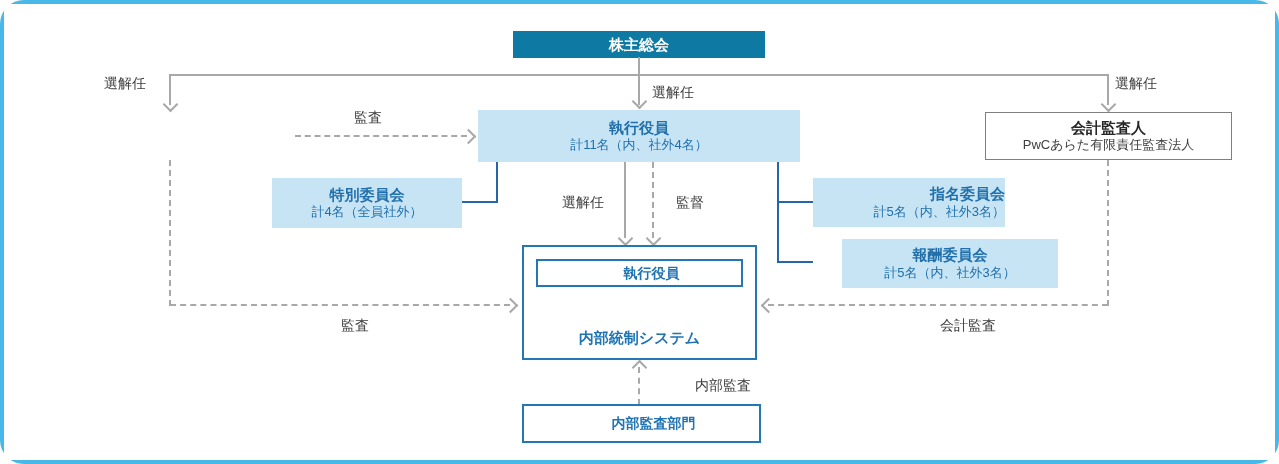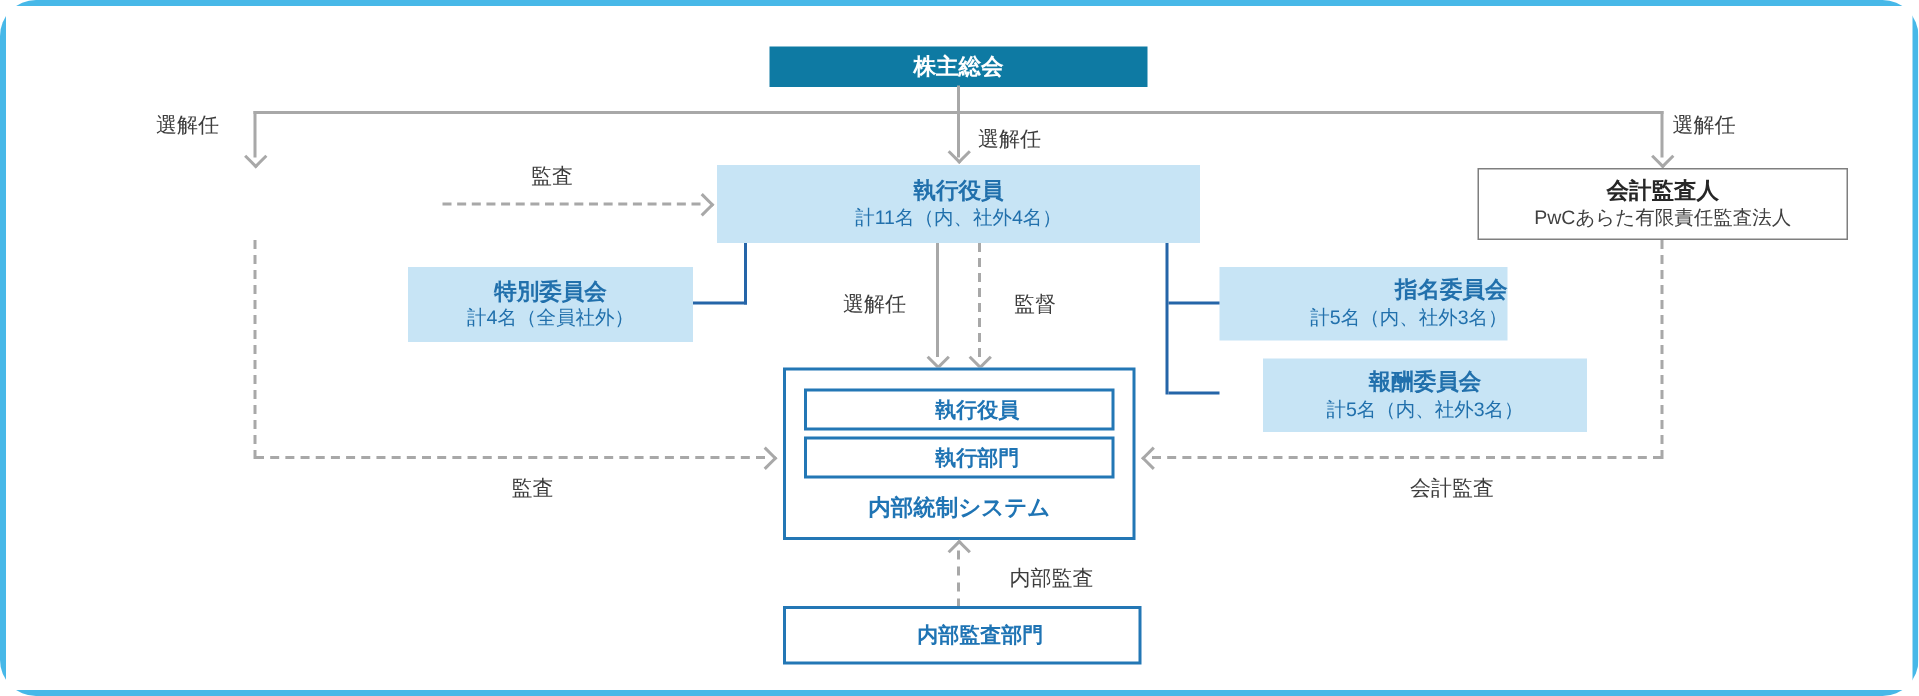--- a/index.html
+++ b/index.html
@@ -104,37 +104,34 @@
   <div class="chev down" style="left:620px;top:233px;"></div>
   <div class="vdash" style="left:652px;top:162px;height:76px;"></div>
   <div class="chev down" style="left:648px;top:233px;"></div>
   <div class="lbl" style="left:548px;top:194px;width:70px;">選解任</div>
   <div class="lbl" style="left:666px;top:194px;width:48px;">監督</div>
 
   <div class="box wblue" style="left:522px;top:245px;width:235px;height:115px;"></div>
   <div class="box wblue" style="left:536px;top:259px;width:207px;height:28px;">
     <div class="t">執行役員</div>
   </div>
-  <div class="box wblue" style="left:536px;top:291px;width:207px;height:28px;">
-    <div class="t">執行部門</div>
-  </div>
   <div class="lbl blue" style="left:522px;top:329px;width:235px;">内部統制システム</div>
 
   <div class="vdash" style="left:169px;top:160px;height:146px;"></div>
   <div class="hdash" style="left:170px;top:304px;width:340px;"></div>
   <div class="chev right" style="left:505px;top:300px;"></div>
   <div class="lbl" style="left:320px;top:317px;width:70px;">監査</div>
 
   <div class="vdash" style="left:1107px;top:160px;height:146px;"></div>
   <div class="hdash" style="left:768px;top:304px;width:340px;"></div>
   <div class="chev left" style="left:763px;top:300px;"></div>
   <div class="lbl" style="left:912px;top:317px;width:112px;">会計監査</div>
 
   <div class="vdash" style="left:638px;top:367px;height:38px;"></div>
   <div class="chev up" style="left:634px;top:362px;"></div>
-  <div class="lbl" style="left:651px;top:377px;width:100px;text-align:center;">内部監査</div>
+  <div class="lbl" style="left:651px;top:377px;width:100px;text-align:right;">内部監査</div>
 
   <div class="box wblue" style="left:522px;top:404px;width:239px;height:39px;">
     <div class="t">内部監査部門</div>
   </div>
 
   <div id="frame"></div>
 </div>
 
 </body></html>

